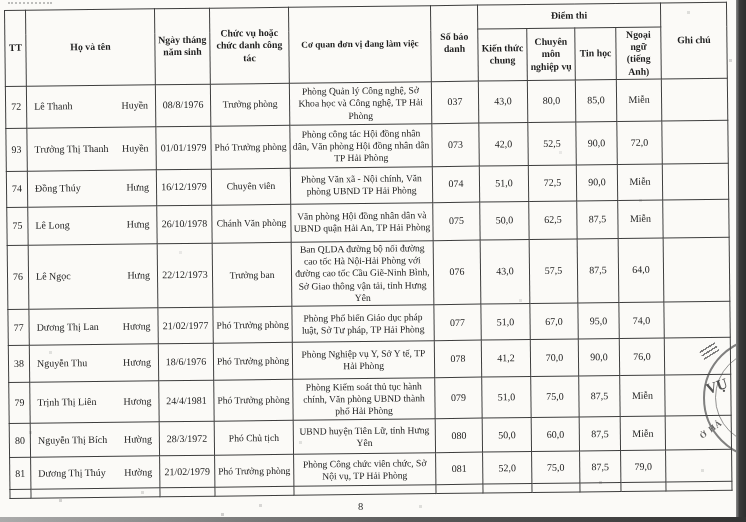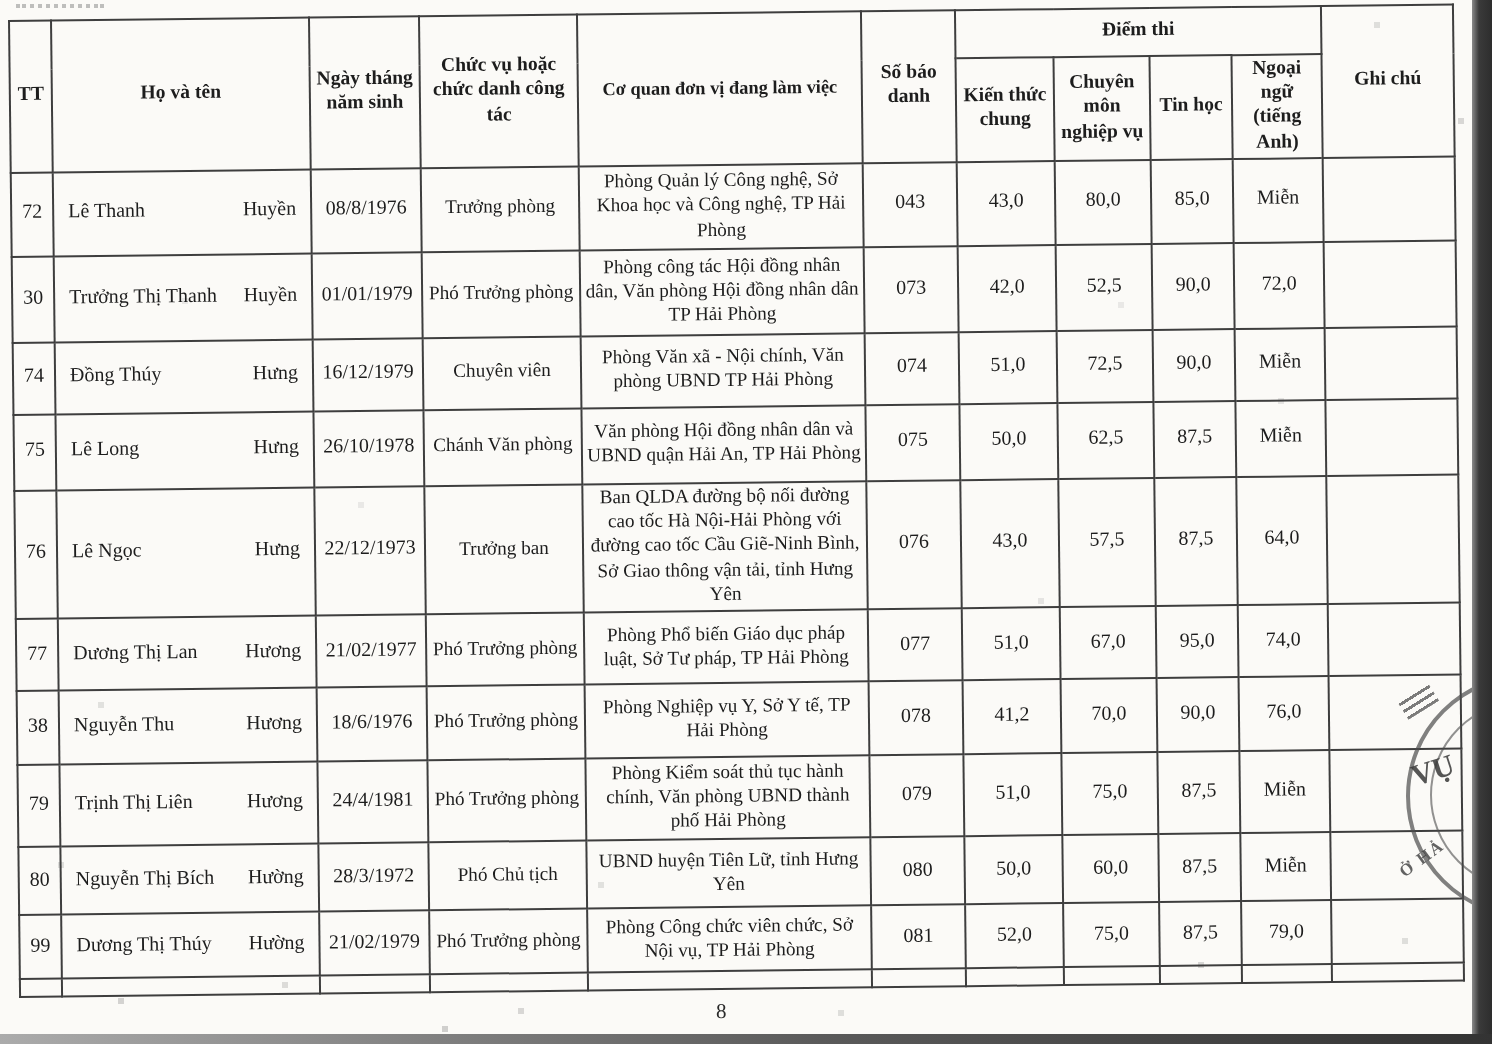--- a/index.html
+++ b/index.html
@@ -107,29 +107,29 @@
       <td>72</td>
       <td>
             <div class="namewrap">
               <span>Lê Thanh</span>
               <span>Huyền</span>
             </div>
           </td>
       <td>08/8/1976</td>
       <td class="c-pos">Trưởng phòng</td>
       <td class="c-agency">Phòng Quản lý Công nghệ, Sở Khoa học và Công nghệ, TP Hải Phòng</td>
-      <td>043</td>
+      <td>037</td>
       <td>43,0</td>
       <td>80,0</td>
       <td>85,0</td>
       <td>Miễn</td>
       <td></td>
     </tr>
     <tr style="height:43px">
-      <td>30</td>
+      <td>93</td>
       <td>
             <div class="namewrap">
               <span>Trưởng Thị Thanh</span>
               <span>Huyền</span>
             </div>
           </td>
       <td>01/01/1979</td>
       <td class="c-pos">Phó Trưởng phòng</td>
       <td class="c-agency">Phòng công tác Hội đồng nhân dân, Văn phòng Hội đồng nhân dân TP Hải Phòng</td>
       <td>073</td>
@@ -259,21 +259,21 @@
       <td class="c-pos">Phó Chủ tịch</td>
       <td class="c-agency">UBND huyện Tiên Lữ, tỉnh Hưng Yên</td>
       <td>080</td>
       <td>50,0</td>
       <td>60,0</td>
       <td>87,5</td>
       <td>Miễn</td>
       <td></td>
     </tr>
     <tr style="height:32px">
-      <td>99</td>
+      <td>81</td>
       <td>
             <div class="namewrap">
               <span>Dương Thị Thúy</span>
               <span>Hường</span>
             </div>
           </td>
       <td>21/02/1979</td>
       <td class="c-pos">Phó Trưởng phòng</td>
       <td class="c-agency">Phòng Công chức viên chức, Sở Nội vụ, TP Hải Phòng</td>
       <td>081</td>

